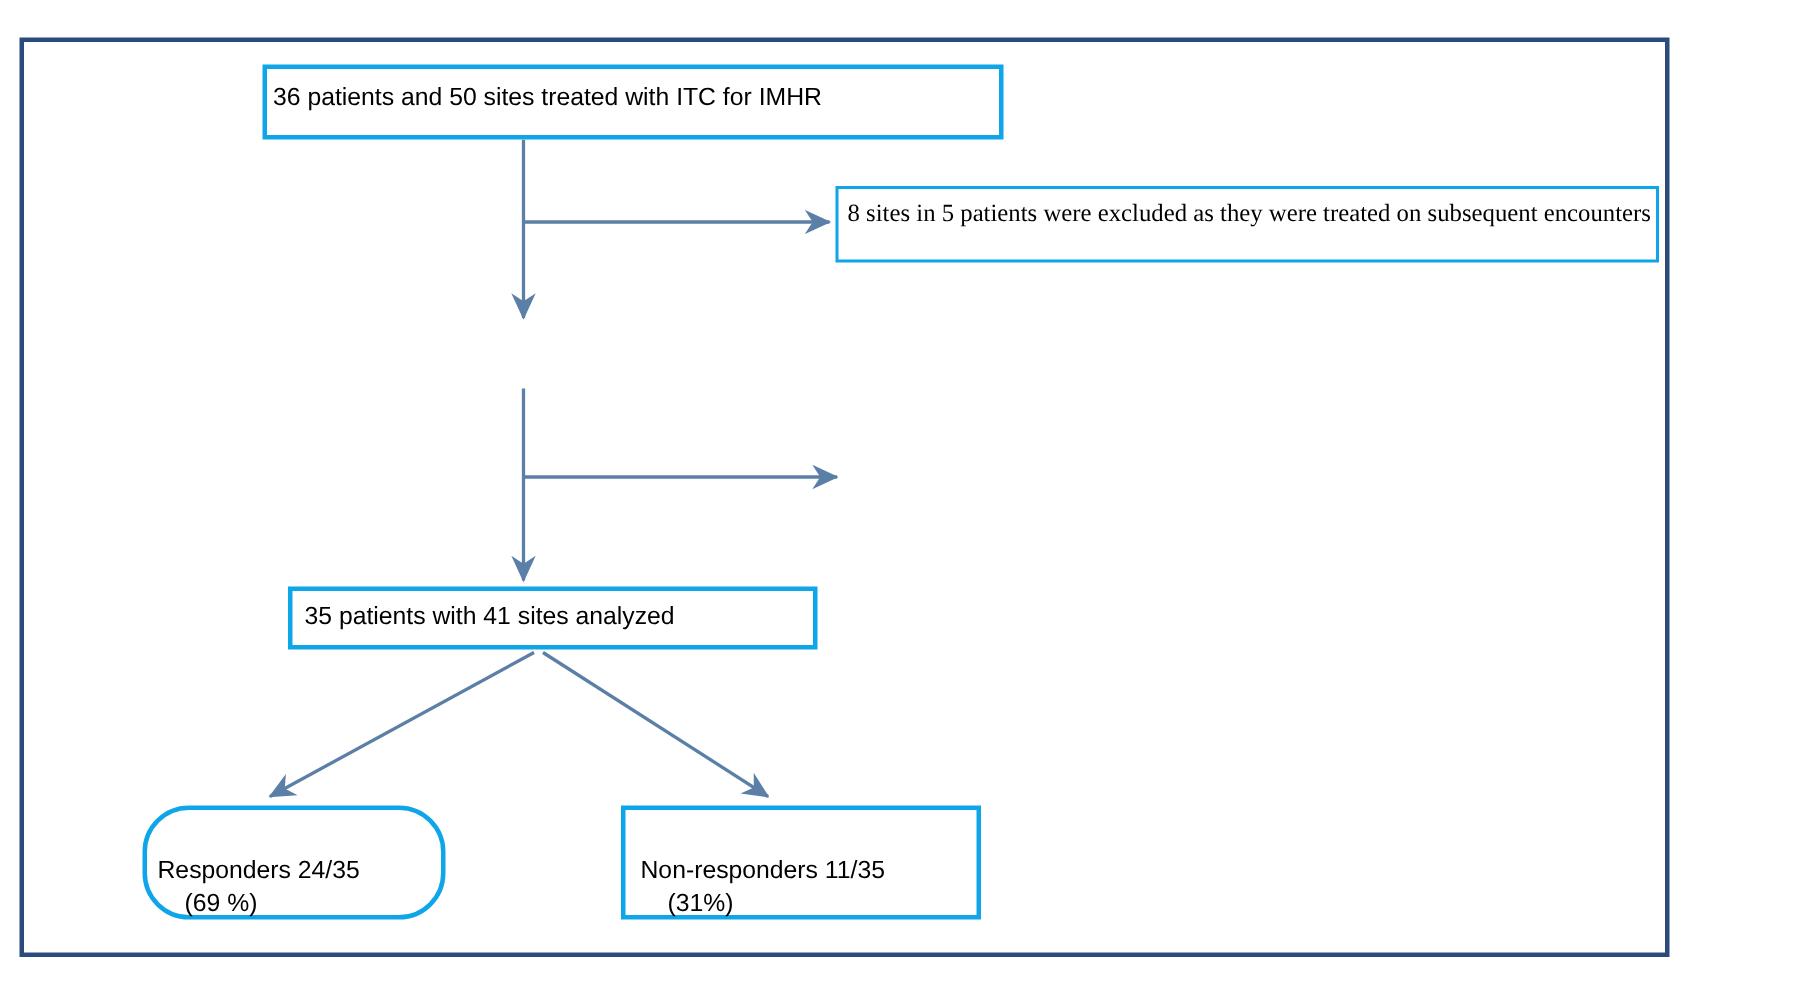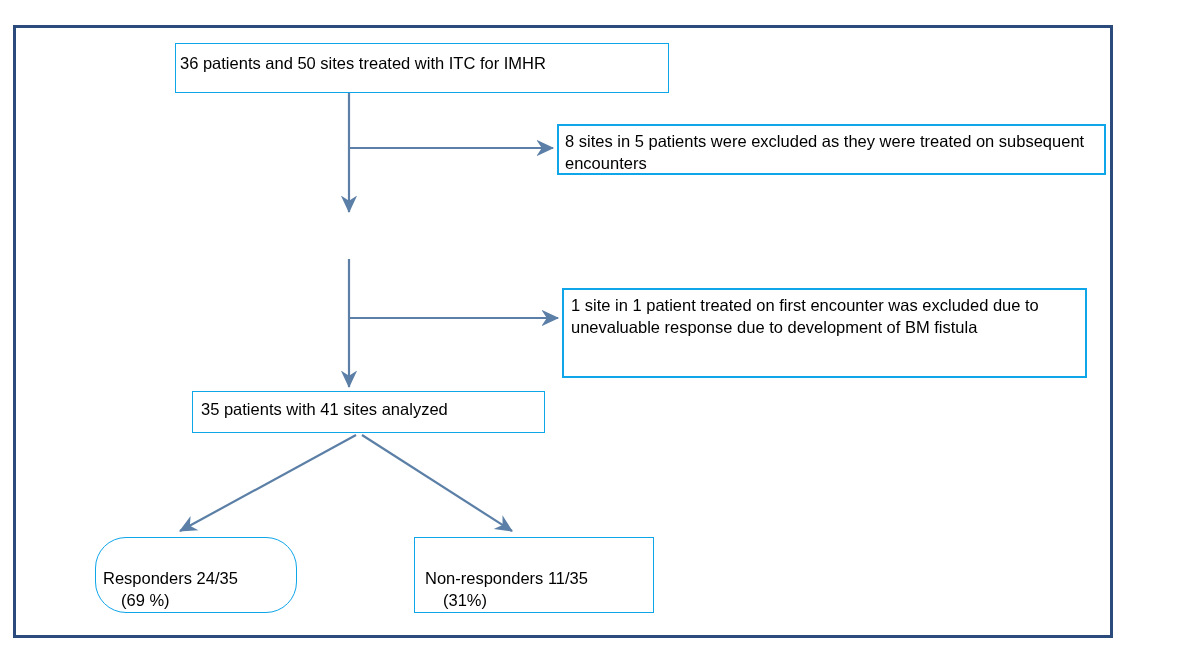--- a/index.html
+++ b/index.html
@@ -36,29 +36,29 @@
     top: 0;
     width: 1200px;
     height: 666px;
     pointer-events: none;
   }
   
   .node {
     position: absolute;
     box-sizing: border-box;
     background: #ffffff;
-    border: 1px solid #0ea5e9;
+    border: 3px solid #0ea5e9;
     color: #000000;
     font-size: 16.5px;
     line-height: 1.33;
     padding: 4px 0 4px 5px;
     white-space: pre-line;
     z-index: 3;
   }
-  .node.thin { border-width: 2px; }
+  .node.thin { border-width: 2px; font-family: Liberation Serif, serif; }
 
   #node-enrolled {
     left: 175px; top: 43px; width: 494px; height: 50px;
     padding-top: 9px; padding-left: 4px;
   }
   #node-excluded-1 {
     left: 557px; top: 124px; width: 549px; height: 51px;
     padding-top: 5px; padding-left: 6px;
   }
   #node-analyzed-1 {
@@ -108,21 +108,20 @@
     <line x1="356" y1="435" x2="180" y2="531" stroke="#5b7fa6" stroke-width="2.2" marker-end="url(#arrowhead)"></line>
 
     <line x1="362" y1="435" x2="512" y2="531" stroke="#5b7fa6" stroke-width="2.2" marker-end="url(#arrowhead)"></line>
   </svg>
 
   <div class="node" id="node-enrolled">36 patients and 50 sites treated with ITC for IMHR</div>
 
   <div class="node thin" id="node-excluded-1">8 sites in 5 patients were excluded as they were treated on subsequent encounters</div>
 
 
-  <div class="node thin" id="node-excluded-2">1 site in 1 patient treated on first encounter was excluded due to unevaluable response due to development of BM fistula</div>
 
   <div class="node" id="node-analyzed-2">35 patients with 41 sites analyzed</div>
 
   <div class="node" id="node-responders">
     <span>Responders 24/35</span>
     <span class="line2">(69 %)</span>
   </div>
 
   <div class="node" id="node-nonresponders">
     <span>Non-responders 11/35</span>

